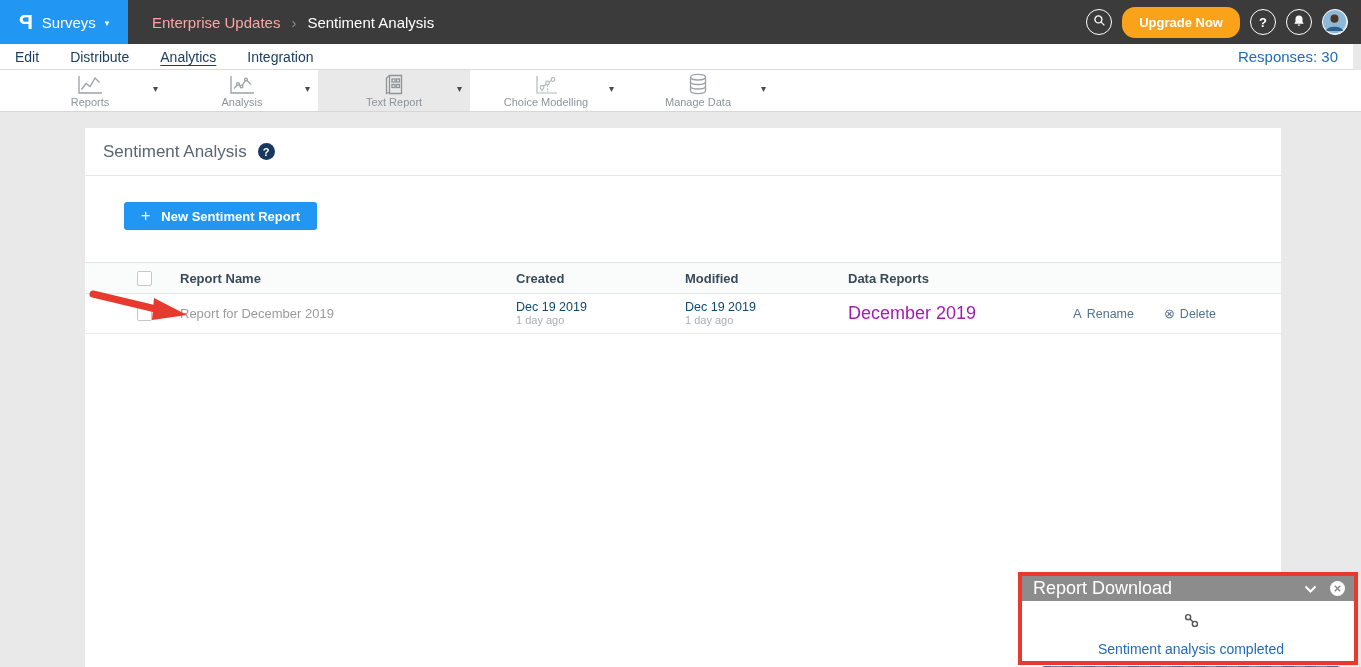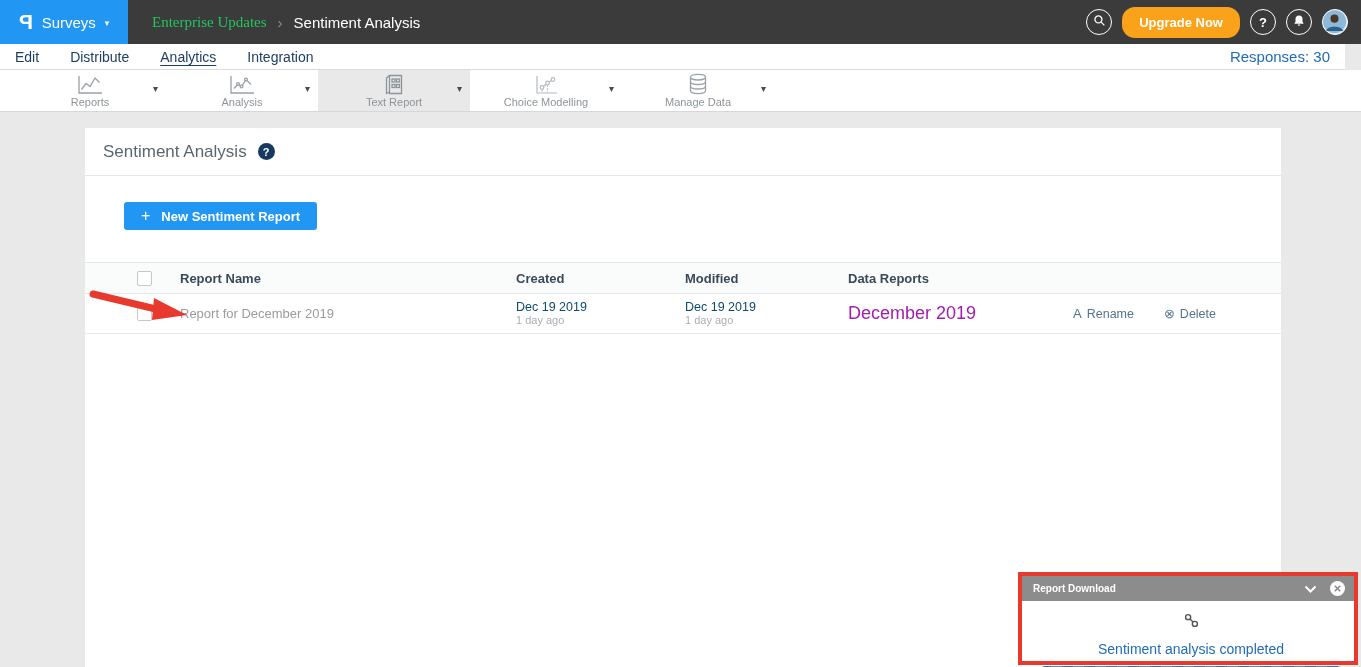--- a/index.html
+++ b/index.html
@@ -12,30 +12,30 @@
     -webkit-font-smoothing:antialiased;
   }
 
   
   .topbar { position:absolute; top:0; left:0; right:0; height:44px; background:#3b3b3b; display:flex; align-items:center; z-index:5; }
   .logo-box { width:128px; height:44px; background:#2196f3; display:flex; align-items:center; justify-content:center; gap:9px; color:#fff; cursor:pointer; }
   .logo-p { font-size:21px; font-weight:bold; transform:scaleX(-1); display:inline-block; }
   .product { font-size:15px; }
   .caret-sm { font-size:9px; padding-top:2px; }
   .breadcrumb { margin-left:24px; display:flex; align-items:center; gap:11px; font-size:15px; }
-  .crumb { color:#22c55e; cursor:pointer;font-family:Liberation Serif, serif; }
+  .crumb { color:#fca5a5; cursor:pointer; }
   .crumb-sep { color:#8f8f8f; font-size:15px; }
   .crumb-current { color:#ffffff; }
   .topbar-right { margin-left:auto; display:flex; align-items:center; gap:10px; padding-right:13px; }
   .circle-btn { width:26px; height:26px; border:1.5px solid #fff; border-radius:50%; display:flex; align-items:center; justify-content:center; color:#fff; font-size:13px; font-weight:bold; cursor:pointer; background:transparent; }
   .upgrade { height:31px; padding:0 17px; background:#f9a21a; border:none; border-radius:13px; color:#fff; font-weight:bold; font-size:13px; cursor:pointer; }
   .avatar { width:26px; height:26px; border:1.5px solid #fff; border-radius:50%; overflow:hidden; cursor:pointer; background:#cfe3f2; }
 
   
-  .navbar { position:absolute; top:44px; left:0; right:16px; height:26px; background:#fff; border-bottom:1px solid #d9dcde; display:flex; align-items:center; padding:0 15px; z-index:4; }
+  .navbar { position:absolute; top:44px; left:0; right:8px; height:26px; background:#fff; border-bottom:1px solid #d9dcde; display:flex; align-items:center; padding:0 15px; z-index:4; }
   .nav-item { font-size:14px; color:#1d3f61; margin-right:31px; cursor:pointer; }
   .nav-item.active { text-decoration:underline; text-underline-offset:3px; }
   .responses { margin-left:auto; color:#1f6bb5; font-size:15px; }
 
   
   .toolbar { position:absolute; top:70px; left:0; right:0; height:42px; background:#fff; border-bottom:1px solid #d7d7d7; display:flex; padding-left:14px; z-index:3; }
   .tool-item { width:152px; height:41px; position:relative; display:flex; flex-direction:column; align-items:center; justify-content:center; cursor:pointer; }
   .tool-item.active { background:#e9e9e9; }
   .tool-icon { height:21px; display:flex; align-items:flex-end; }
   .tool-label { font-size:11px; color:#8d9499; margin-top:1px; }
@@ -62,21 +62,21 @@
   .actions-cell { display:flex; justify-content:flex-end; gap:30px; }
   .action { display:flex; align-items:center; gap:5px; color:#54738e; font-size:12.5px; cursor:pointer; }
   .action .aicon { font-size:13px; }
 
   
   .anno-arrow { position:absolute; left:88px; top:286px; z-index:8; pointer-events:none; }
 
   
   .download-panel { position:absolute; left:1018px; top:572px; width:340px; height:93px; background:#fff; border:4px solid #e8392f; z-index:9; }
   .panel-header { height:25px; background:#8c8c8c; display:flex; align-items:center; padding:0 9px 0 11px; }
-  .panel-title { color:#fff; font-weight:bold; font-size:10px; }
+  .panel-title { color:#fff; font-weight:normal; font-size:18px; }
   .panel-actions { margin-left:auto; display:flex; align-items:center; gap:13px; }
   .panel-chevron, .panel-close { cursor:pointer; display:flex; align-items:center; }
   .panel-body { padding:7px 12px 0 18px; }
   .link-row { display:flex; align-items:center; gap:9px; margin-top:5px; cursor:pointer;flex-direction:column; }
   .link-text { color:#1f6bb5; font-size:14px; }
   .progress-track { margin-top:9px; height:9px; border-radius:5px; overflow:hidden; background:#e8eef3; }
   .progress-fill { height:100%; border-radius:5px; background:repeating-linear-gradient(115deg,#40719a 0 10px,#5e8eb1 10px 20px); }
   .panel-divider { margin-top:7px; border-top:1px solid #dcdcdc; }
 </style>
 </head>

